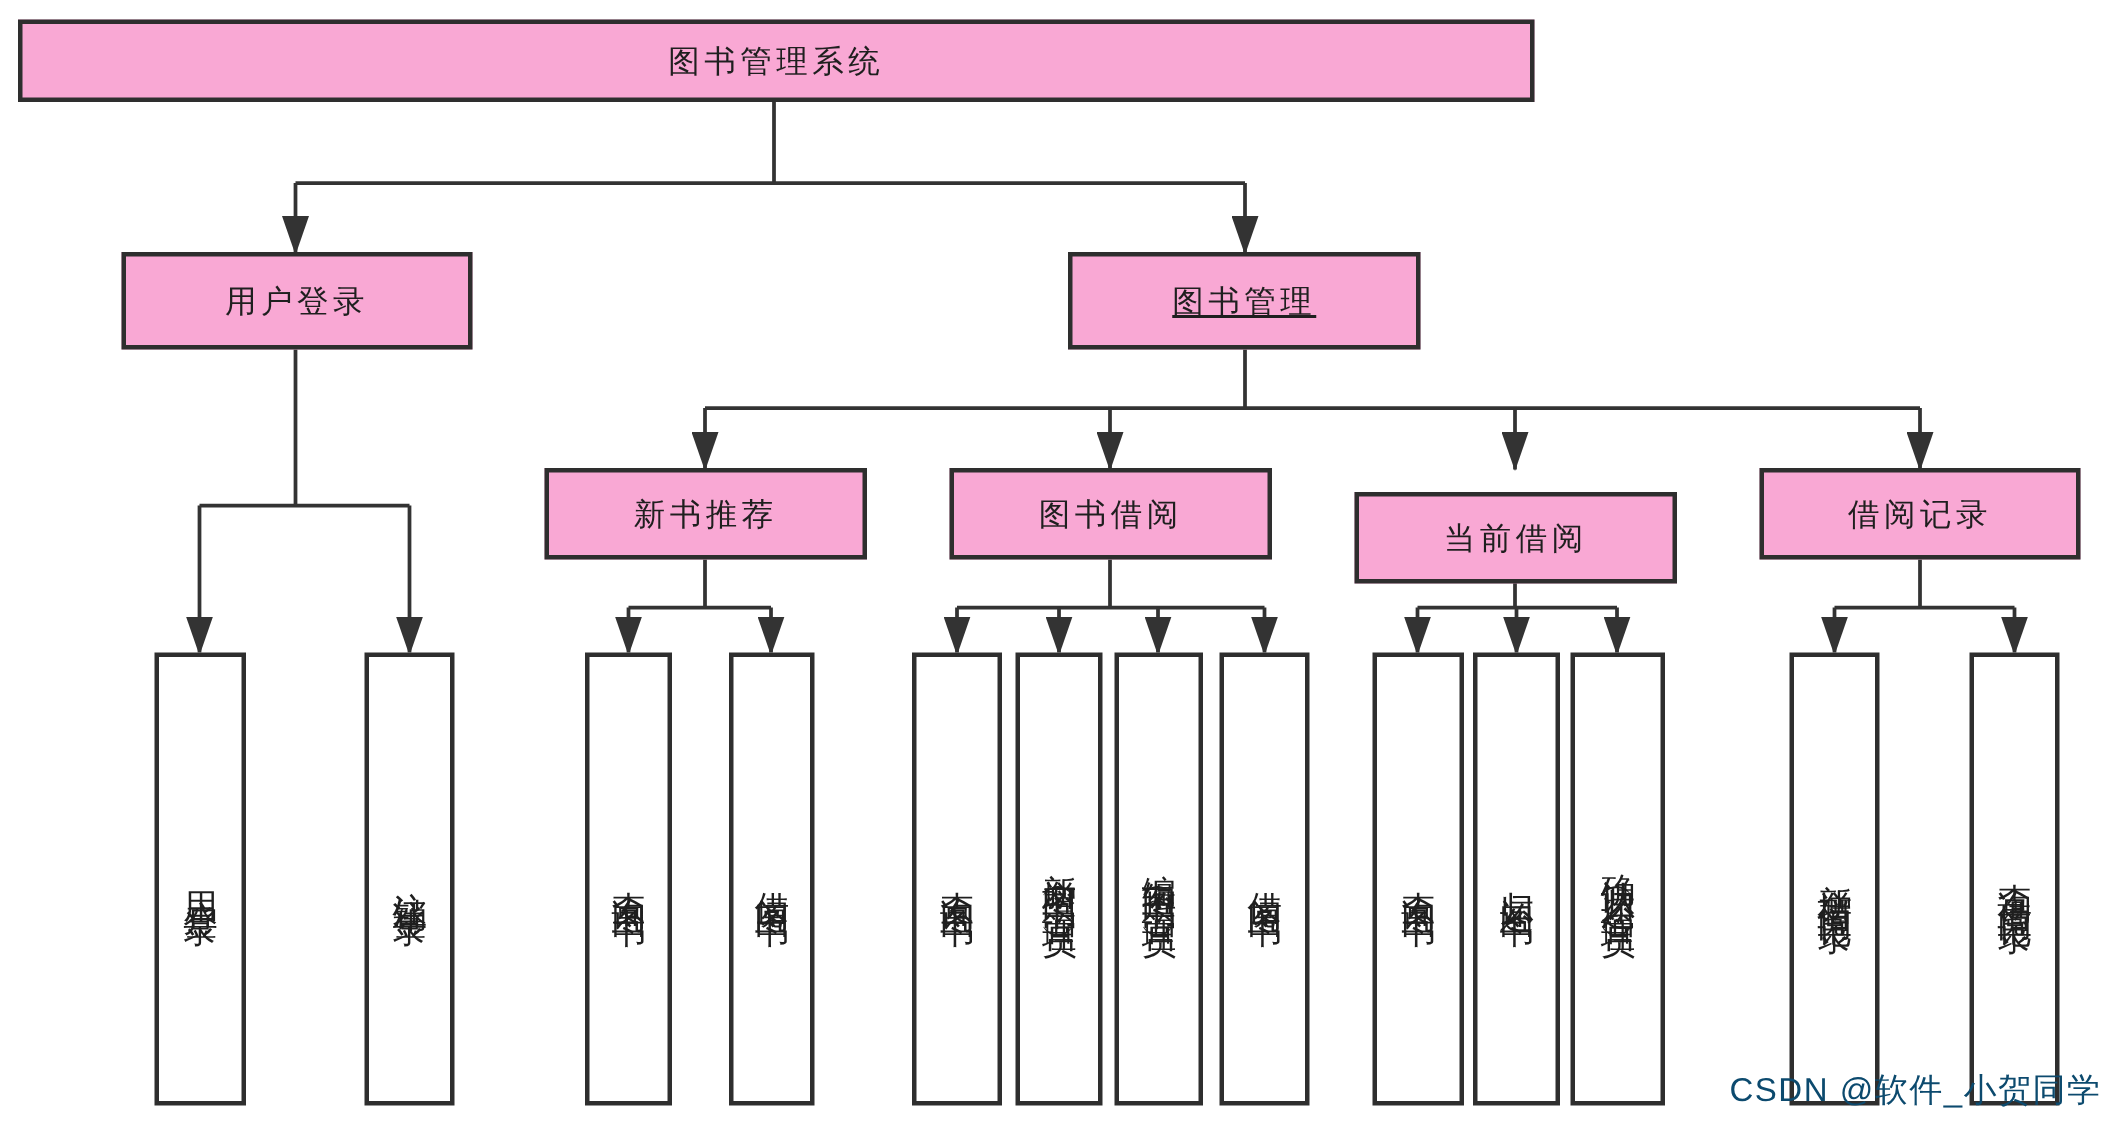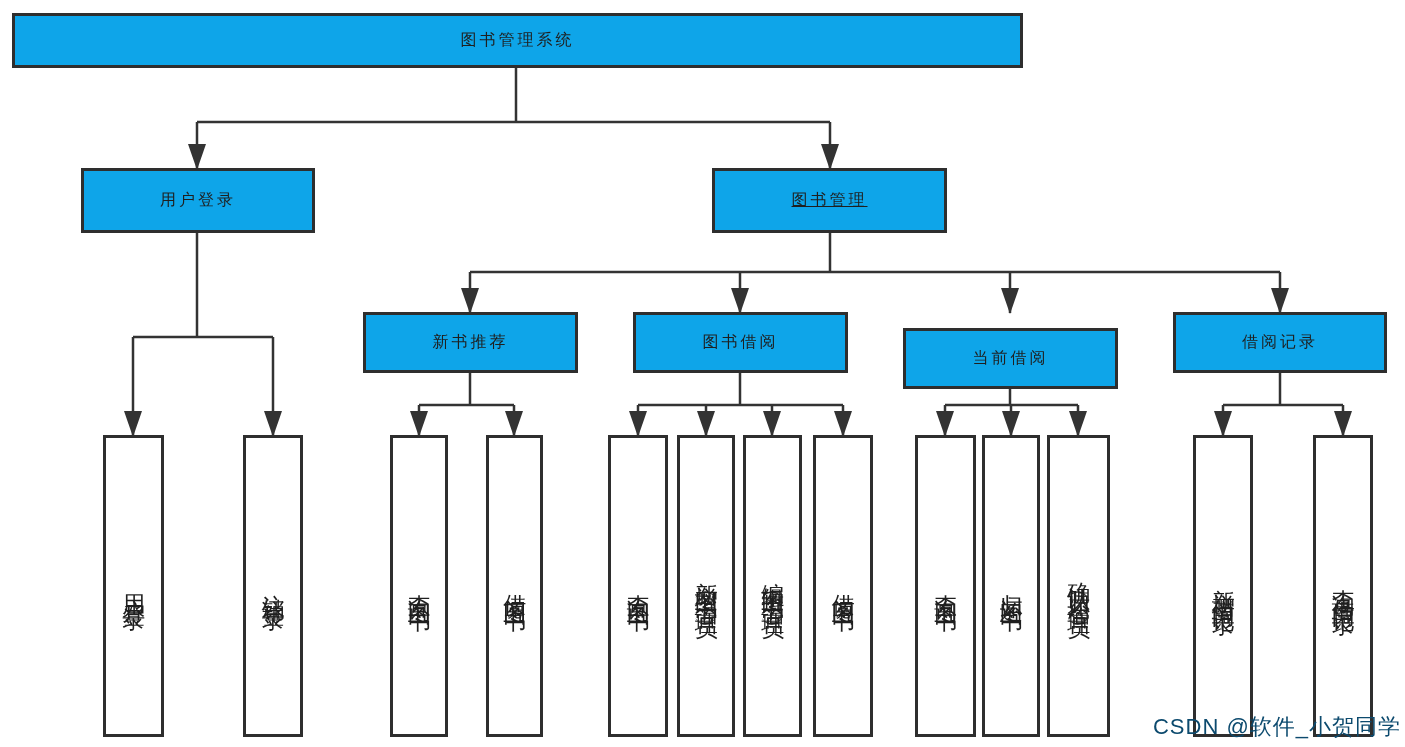--- a/index.html
+++ b/index.html
@@ -14,25 +14,25 @@
   .lines {
     position: absolute;
     left: 0; top: 0;
     width: 1405px; height: 747px;
     z-index: 1;
   }
   .hbox {
     position: absolute;
     box-sizing: border-box;
     border: 3px solid #2e2e2e;
-    background: #0ea5e9;
+    background: #f9a8d4;
     display: flex;
     align-items: center;
     justify-content: center;
-    font-size: 16px;
+    font-size: 21px;
     letter-spacing: 3px;
     color: #1f1f1f;
     z-index: 2;
     white-space: nowrap;
   }
   .vbox {
     position: absolute;
     top: 435px;
     height: 302px;
     box-sizing: border-box;

